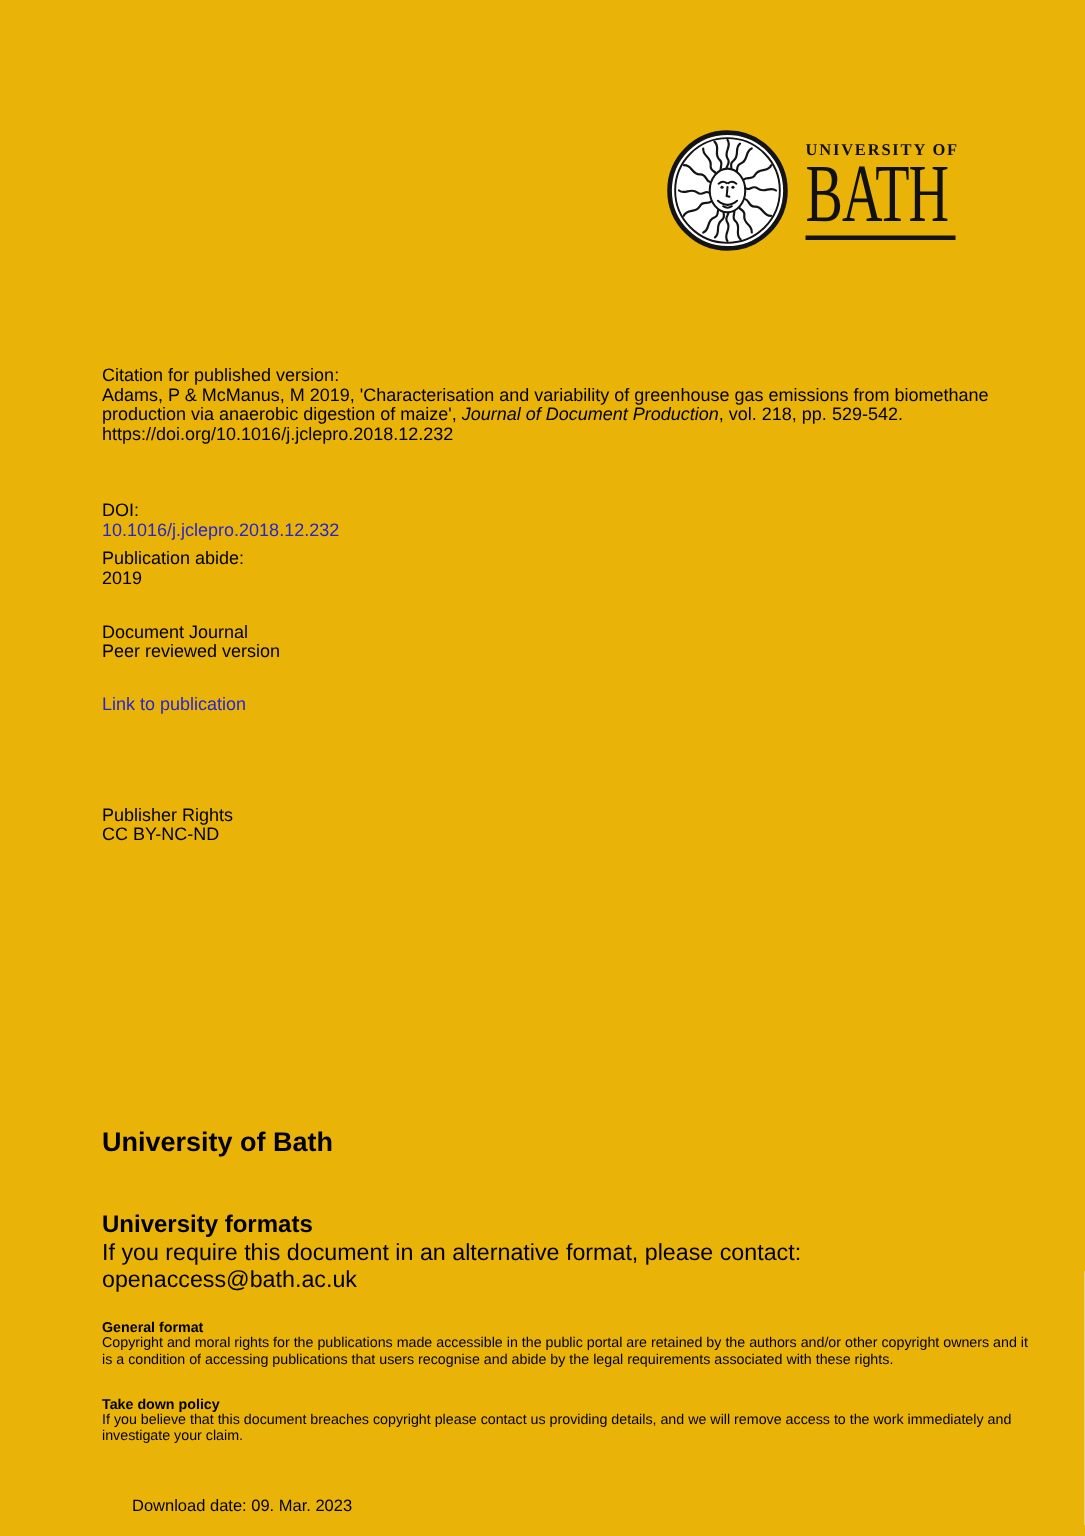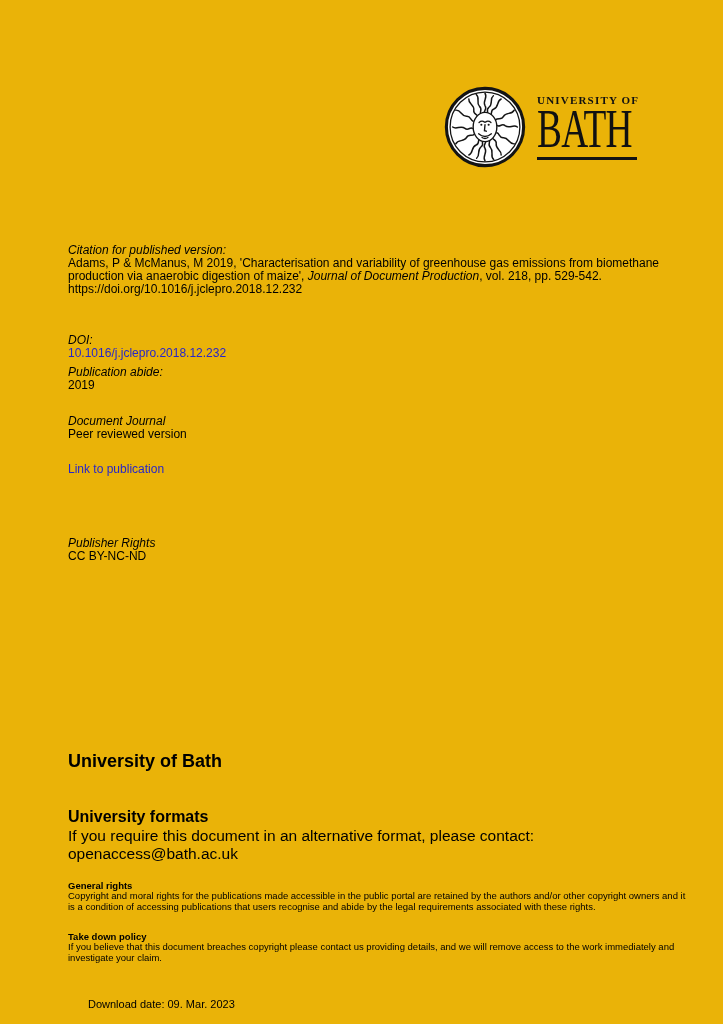--- a/index.html
+++ b/index.html
@@ -22,21 +22,21 @@
   }
   .bathword {
     font-family:"Liberation Serif", serif; font-size:55px; line-height:42px;
     margin-top:2px; letter-spacing:-1px; white-space:nowrap; color:#111;
     transform:scaleX(0.68); transform-origin:0 50%;
   }
   .logo-rule { width:100px; height:2.6px; background:#131313; margin-top:7px; }
 
   
   .field { position:absolute; left:68px; font-size:12px; line-height:13px; }
-  .label { font-style:italic; }
+  .label { }
   .italic { font-style:italic; }
   .link { color:var(--link-color); text-decoration:none; cursor:pointer; }
   .citation-block { top:244px; width:608px; }
   .doi-block { top:334px; }
   .pubdate-block { top:366px; }
   .docver-block { top:415px; }
   .linkpub-block { top:463px; }
   .rights-block { top:537px; }
 
   
@@ -134,21 +134,21 @@
 
   <div class="institution">University of Bath</div>
 
   <section class="altformats">
     <div class="heading">University formats</div>
     <div>If you require this document in an alternative format, please contact:</div>
     <div>openaccess@bath.ac.uk</div>
   </section>
 
   <section class="smallsec general-block">
-    <div class="heading">General rights</div>
+    <div class="heading">General format</div>
     <div>Copyright and moral rights for the publications made accessible in the public portal are retained by the authors and/or other copyright owners and it is a condition of accessing publications that users recognise and abide by the legal requirements associated with these rights.</div>
   </section>
 
   <section class="smallsec takedown-block">
     <div class="heading">Take down policy</div>
     <div>If you believe that this document breaches copyright please contact us providing details, and we will remove access to the work immediately and investigate your claim.</div>
   </section>
 
   <div class="download">Download date: 09. Mar. 2023</div>
 

